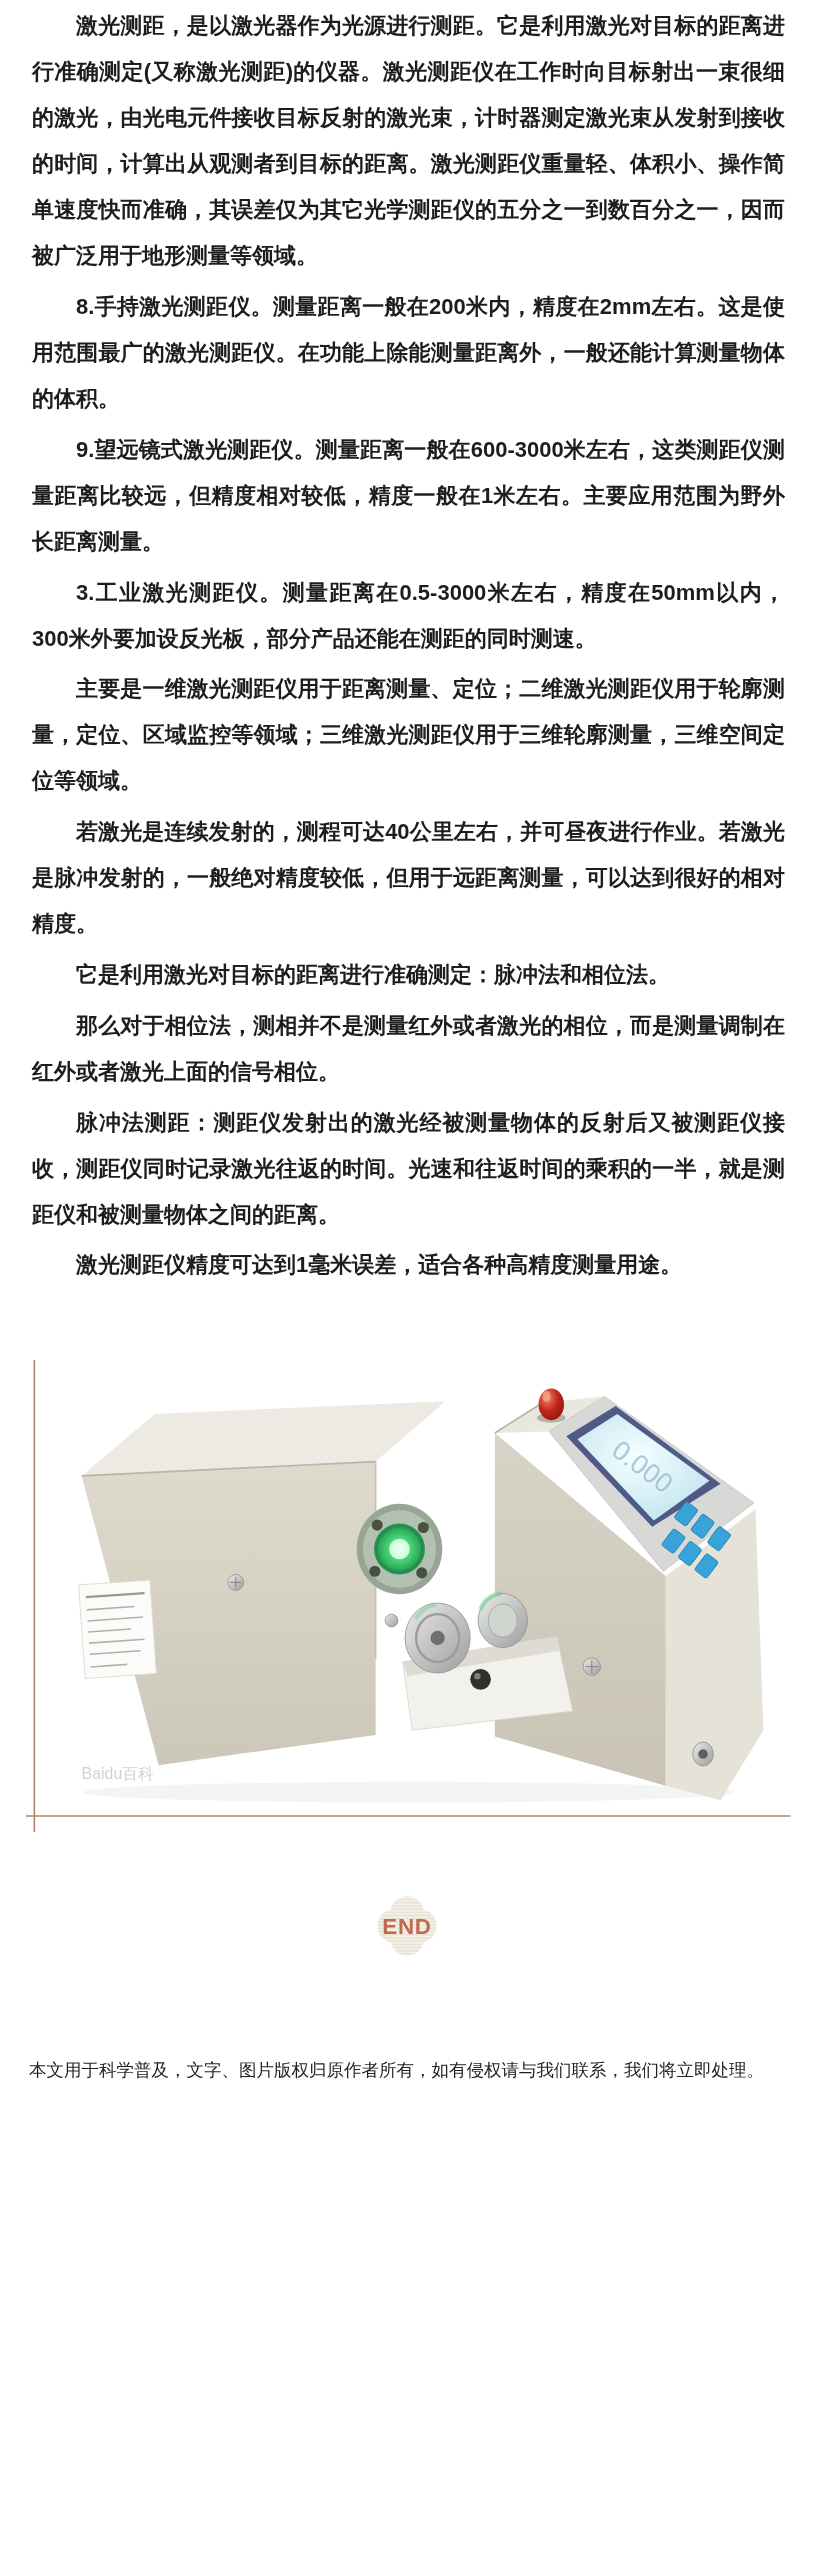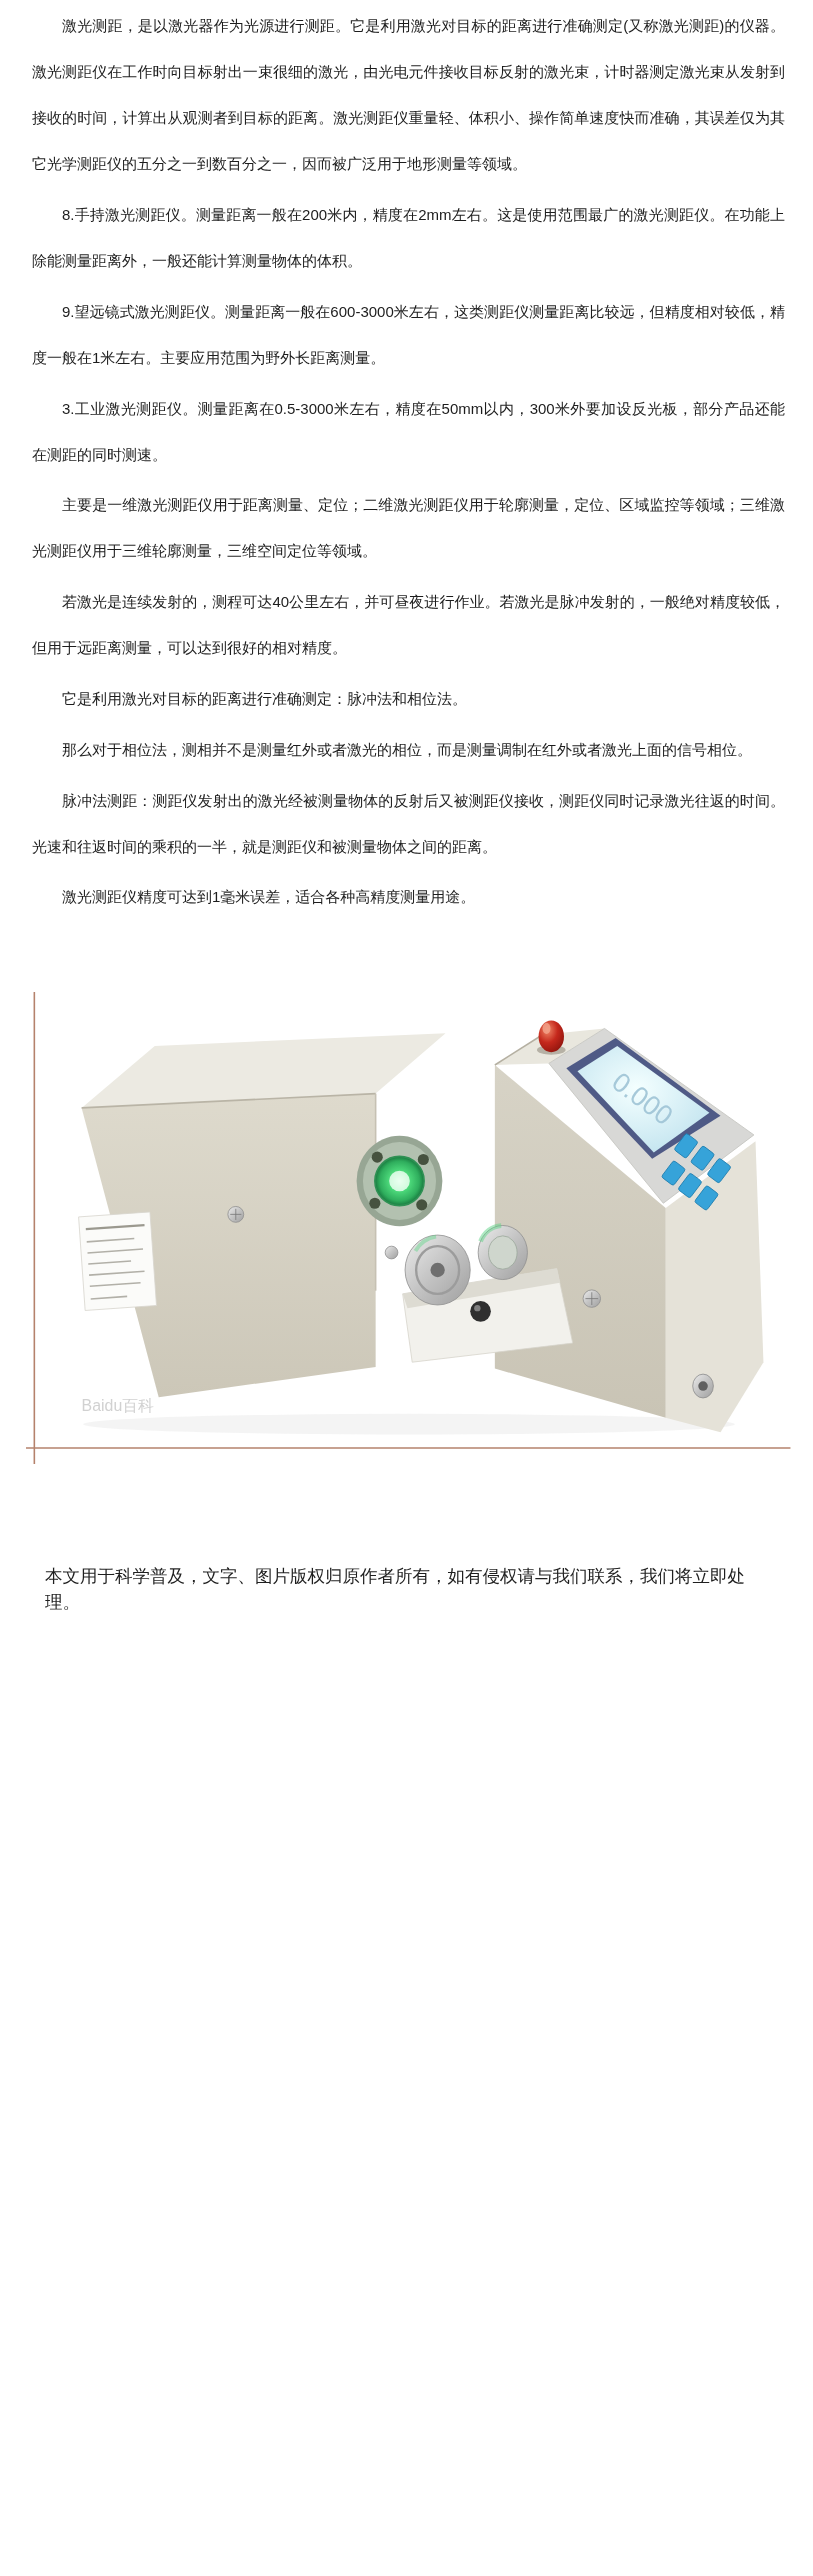--- a/index.html
+++ b/index.html
@@ -3,22 +3,23 @@
 <meta charset="utf-8">
 <style>
   html,body{margin:0;padding:0;}
   body{
     width:814px;height:2576px;overflow:hidden;background:#ffffff;
     font-family:"Liberation Sans","DejaVu Sans",sans-serif;
     position:relative;
   }
   .article{
     padding:3.2px 29px 0 32px;
-    font-size:15px;line-height:46px;color:#1d1d1d;
+    font-size:22px;line-height:46px;color:#1d1d1d;
     text-align:justify;
+    font-weight:bold;
   }
   .article p{margin:0 0 4.8px 0;text-indent:2em;}
   .photo{position:relative;height:477px;margin-top:67px;}
   .photo svg.photo-canvas{position:absolute;left:26px;top:2.4px;}
   .end-wrap{margin-top:62px;display:flex;justify-content:center;}
   .footer{
     margin:100px 29px 0 29px;
     font-size:17.5px;line-height:25.4px;color:#1f1f1f;
   }
   .end-label{font-weight:bold;letter-spacing:1px;}
@@ -176,19 +177,36 @@
           <circle cx="700" cy="390" r="11" fill="url(#gMetal)"></circle>
           <line x1="692" y1="390" x2="708" y2="390" stroke="#777"></line>
           <line x1="700" y1="382" x2="700" y2="398" stroke="#777"></line>
         </g>
 
         <text x="58" y="532" font-size="20" fill="#c9c9c9" opacity="0.85" font-family="Liberation Sans, DejaVu Sans, sans-serif">Baidu百科</text>
       </g>
     </svg>
   </figure>
 
+  <div class="end-wrap">
+    <svg width="64" height="64" viewBox="-40 -40 80 80" xmlns="http://www.w3.org/2000/svg">
+      <defs>
+        <pattern id="endStripes" width="4" height="4" patternUnits="userSpaceOnUse">
+          <rect width="4" height="4" fill="#f3f0e7"></rect>
+          <rect y="2.2" width="4" height="1.4" fill="#e4dfcf"></rect>
+        </pattern>
+      </defs>
+      <g fill="url(#endStripes)">
+        <circle cx="0" cy="-16" r="21"></circle>
+        <circle cx="0" cy="16" r="21"></circle>
+        <circle cx="-16" cy="0" r="21"></circle>
+        <circle cx="16" cy="0" r="21"></circle>
+      </g>
+      <text class="end-label" x="0" y="10" text-anchor="middle" font-size="28" font-weight="bold" font-family="Liberation Sans, DejaVu Sans, sans-serif" fill="#c06a52">END</text>
+    </svg>
+  </div>
 
   <footer class="footer">
-    <p style="margin:16px">本文用于科学普及，文字、图片版权归原作者所有，如有侵权请与我们联系，我们将立即处理。</p>
+    <p style="margin:0">本文用于科学普及，文字、图片版权归原作者所有，如有侵权请与我们联系，我们将立即处理。</p>
   </footer>
 
 </main>
 
 
 </body></html>

